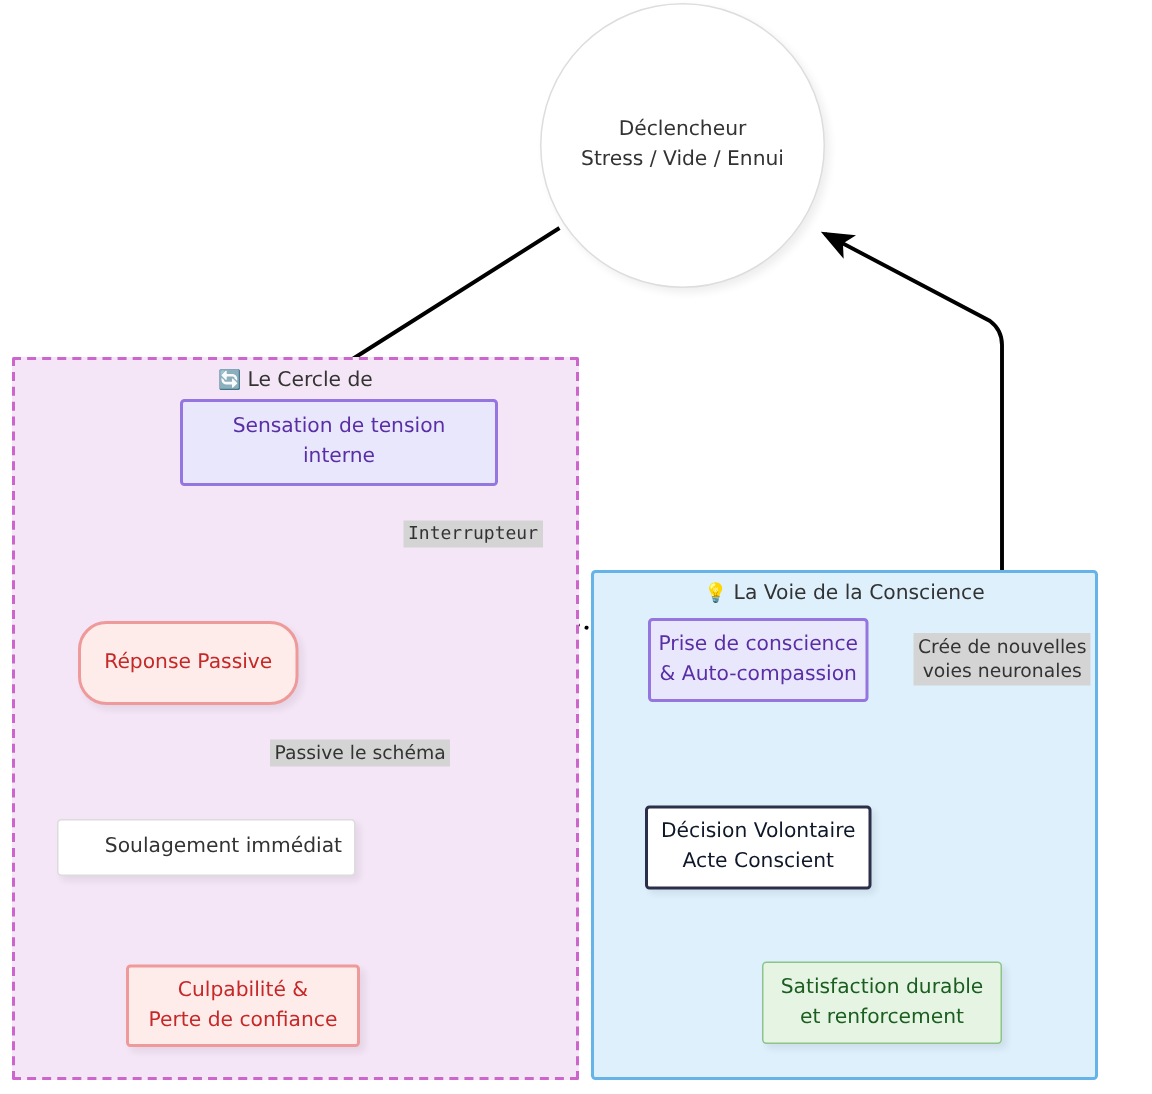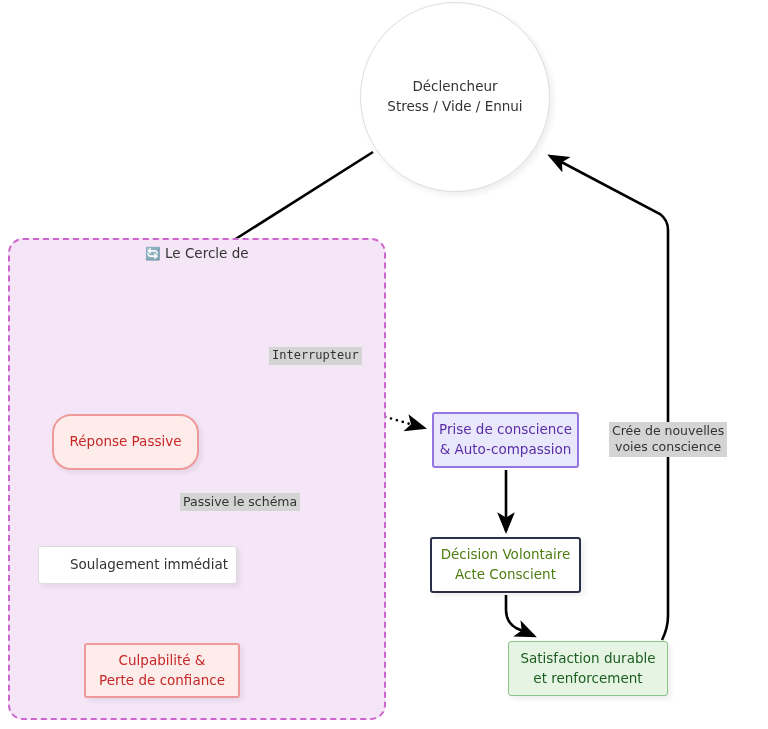--- a/index.html
+++ b/index.html
@@ -31,21 +31,21 @@
     position: absolute;
     box-sizing: border-box;
   }
   .group-left {
     left: 8px;
     top: 238px;
     width: 378px;
     height: 482px;
     background: #f5e6f7;
     border: 2px dashed #cc66cc;
-    border-radius: 15px;
+    border-radius: 1px;
   }
   .group-right {
     left: 394px;
     top: 380px;
     width: 338px;
     height: 340px;
     background: #ddf0fb;
     border: 2px solid #66b3e8;
     border-radius: 3px;
   }
@@ -111,21 +111,21 @@
   .style-white {
     background: #ffffff;
     border: 1px solid #dcdcdc;
     color: #333333;
     box-shadow: 3px 3px 5px rgba(0,0,0,0.07);
   }
   
   .style-navy {
     background: #ffffff;
     border: 2px solid #2b2f4a;
-    color: #4d7c0f;
+    color: #0f172a;
     box-shadow: 3px 3px 5px rgba(0,0,0,0.07);
     text-align: right;
   }
   
   .style-green {
     background: #e6f4e4;
     border: 1.5px solid #8cc48a;
     color: #1b5e20;
     box-shadow: 3px 3px 5px rgba(0,0,0,0.07);
   }
@@ -187,26 +187,35 @@
 
     <path d="M662,640 Q668,628 668,616 L668,230 Q668,220 660,214 L550,156" fill="none" stroke="#000000" stroke-width="2.6" marker-end="url(#arrowSolid)"></path>
   </svg>
 
   <div class="group group-left">
     <div class="group-title">
       <span class="gicon">🔄</span><span>Le Cercle de</span>
     </div>
   </div>
 
+  <div class="group group-right">
+    <div class="group-title">
+      <span class="gicon">💡</span><span>La Voie de la Conscience</span>
+    </div>
+  </div>
 
   <div class="node node-circle">
     <span class="ln">Déclencheur</span>
     <span class="ln">Stress / Vide / Ennui</span>
   </div>
 
+  <div class="node n-tension style-purple">
+    <span class="ln">Sensation de tension</span>
+    <span class="ln">interne</span>
+  </div>
 
   <div class="node n-passive style-red">
     <span class="ln">Réponse Passive</span>
   </div>
 
   <div class="node n-relief style-white">
     <span class="ln">Soulagement immédiat</span>
   </div>
 
   <div class="node n-guilt style-red">
@@ -226,16 +235,16 @@
 
   <div class="node n-satisf style-green">
     <span class="ln">Satisfaction durable</span>
     <span class="ln">et renforcement</span>
   </div>
 
   <div class="edge-label lbl-switch">Interrupteur</div>
   <div class="edge-label lbl-reinf">Passive le schéma</div>
   <div class="edge-label lbl-neuro">
     <span class="ln">Crée de nouvelles</span><br>
-    <span class="ln">voies conscience</span>
+    <span class="ln">voies neuronales</span>
   </div>
 
 </div>
 
 </body></html>

